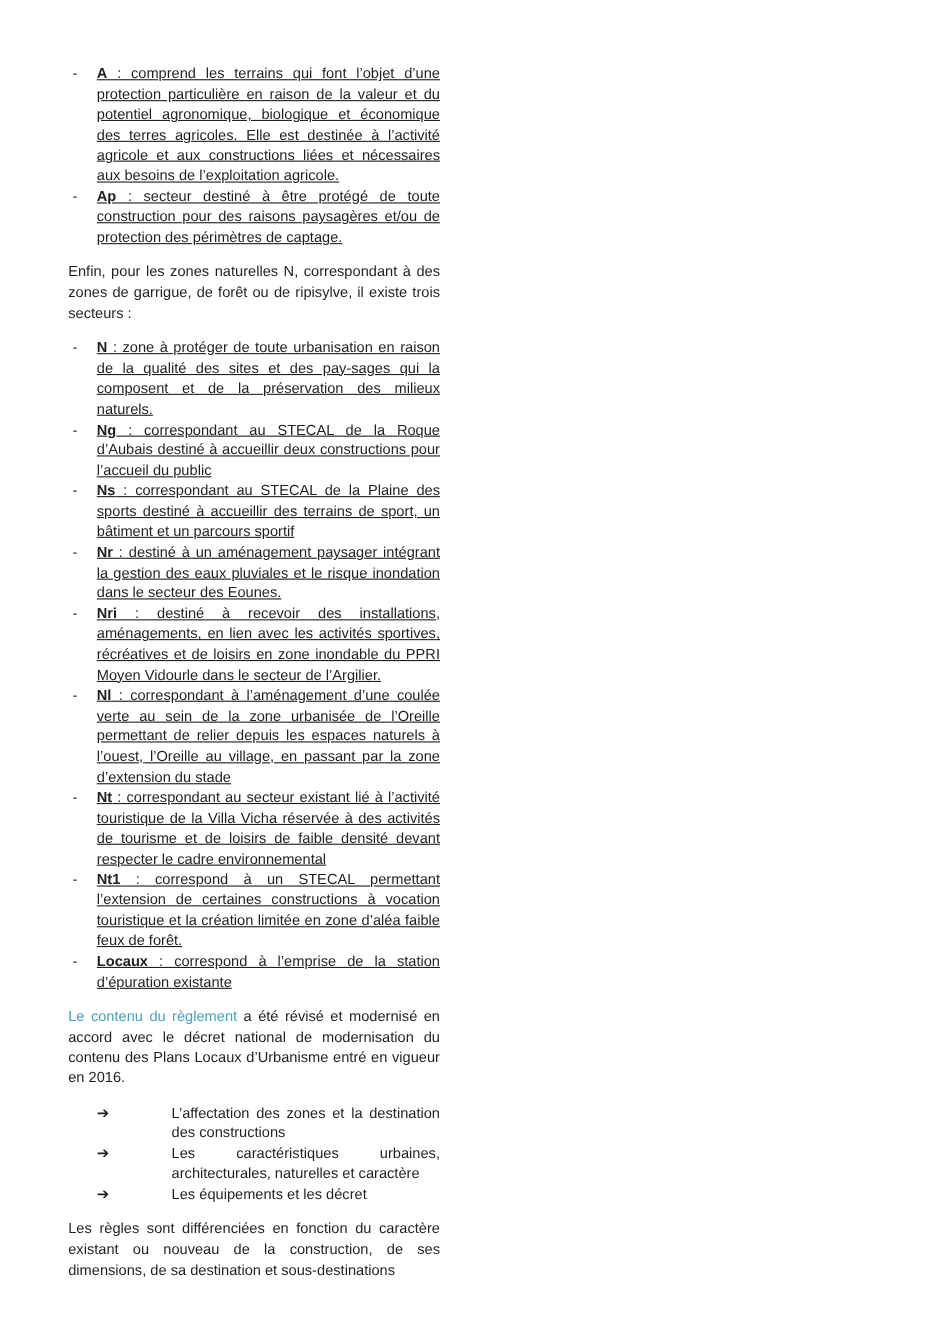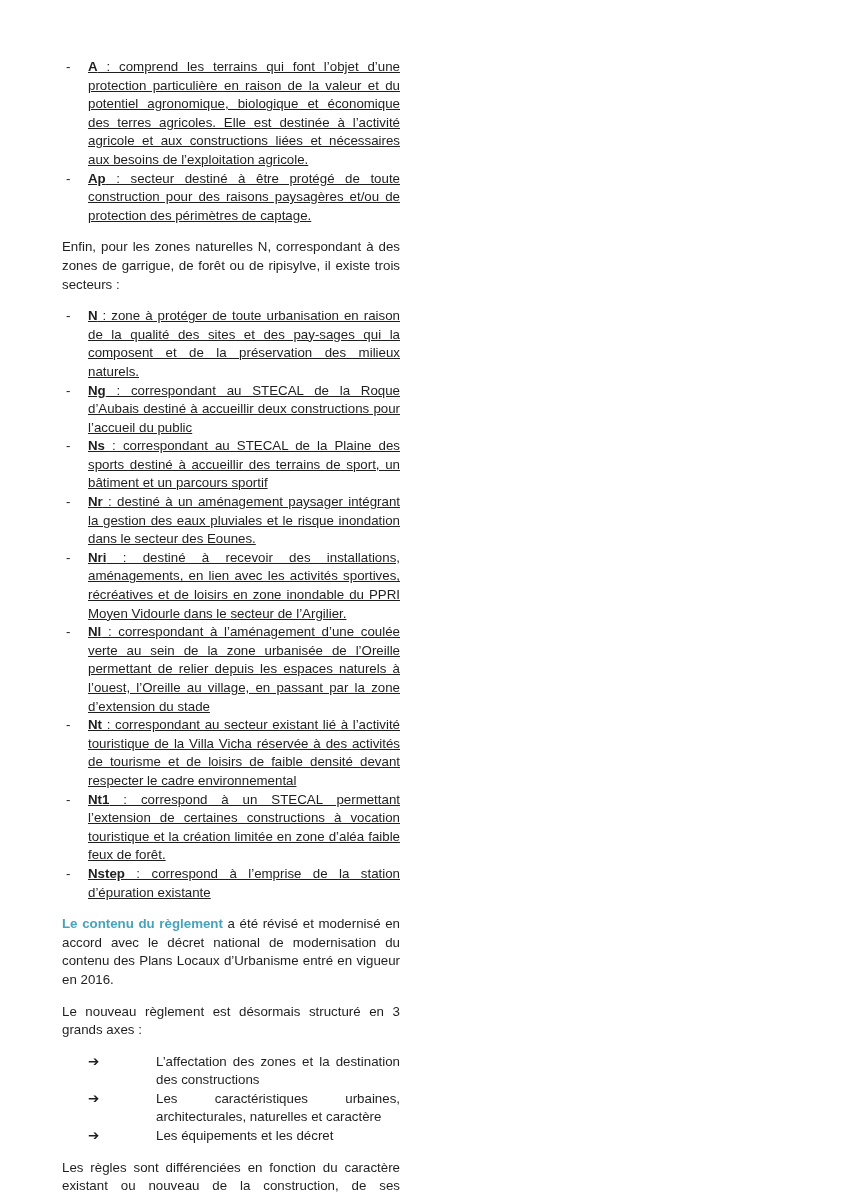--- a/index.html
+++ b/index.html
@@ -22,21 +22,21 @@
     font-family: "Liberation Sans", sans-serif;
     font-size: 13.3px;
     line-height: 18.6px;
     color: var(--text, #1f1f1f);
     text-align: justify;
   }
   .para {
     margin: 0 0 13px 0;
   }
   .lead {
-    font-weight: bold;
+    font-weight: normal;
     color: var(--accent, #46a3bc);
   }
   .dash-list {
     margin: 0 0 13px 0;
   }
   .item {
     display: flex;
   }
   .marker {
     flex: 0 0 26px;
@@ -112,25 +112,24 @@
         <div class="item">
           <span class="marker">-</span>
           <div class="item-body"><span class="term">Nt</span> : correspondant au secteur existant lié à l’activité touristique de la Villa Vicha réservée à des activités de tourisme et de loisirs de faible densité devant respecter le cadre environnemental</div>
         </div>
         <div class="item">
           <span class="marker">-</span>
           <div class="item-body"><span class="term">Nt1</span> : correspond à un STECAL permettant l’extension de certaines constructions à vocation touristique et la création limitée en zone d’aléa faible feux de forêt.</div>
         </div>
         <div class="item">
           <span class="marker">-</span>
-          <div class="item-body"><span class="term">Nstep</span> : correspond à l’emprise de la station d’épuration existante</div>
+          <div class="item-body"><span class="term">Locaux</span> : correspond à l’emprise de la station d’épuration existante</div>
         </div>
       </div>
       <p class="para"><span class="lead">Le contenu du règlement</span> a été révisé et modernisé en accord avec le décret national de modernisation du contenu des Plans Locaux d’Urbanisme entré en vigueur en 2016.</p>
-      <p class="para">Le nouveau règlement est désormais structuré en 3 grands axes :</p>
       <div class="arrow-list">
         <div class="arrow-item">
           <span class="arrow-marker">➔</span>
           <div class="arrow-body">L’affectation des zones et la destination des constructions</div>
         </div>
         <div class="arrow-item">
           <span class="arrow-marker">➔</span>
           <div class="arrow-body">Les caractéristiques urbaines, architecturales, naturelles et caractère</div>
         </div>
         <div class="arrow-item">

